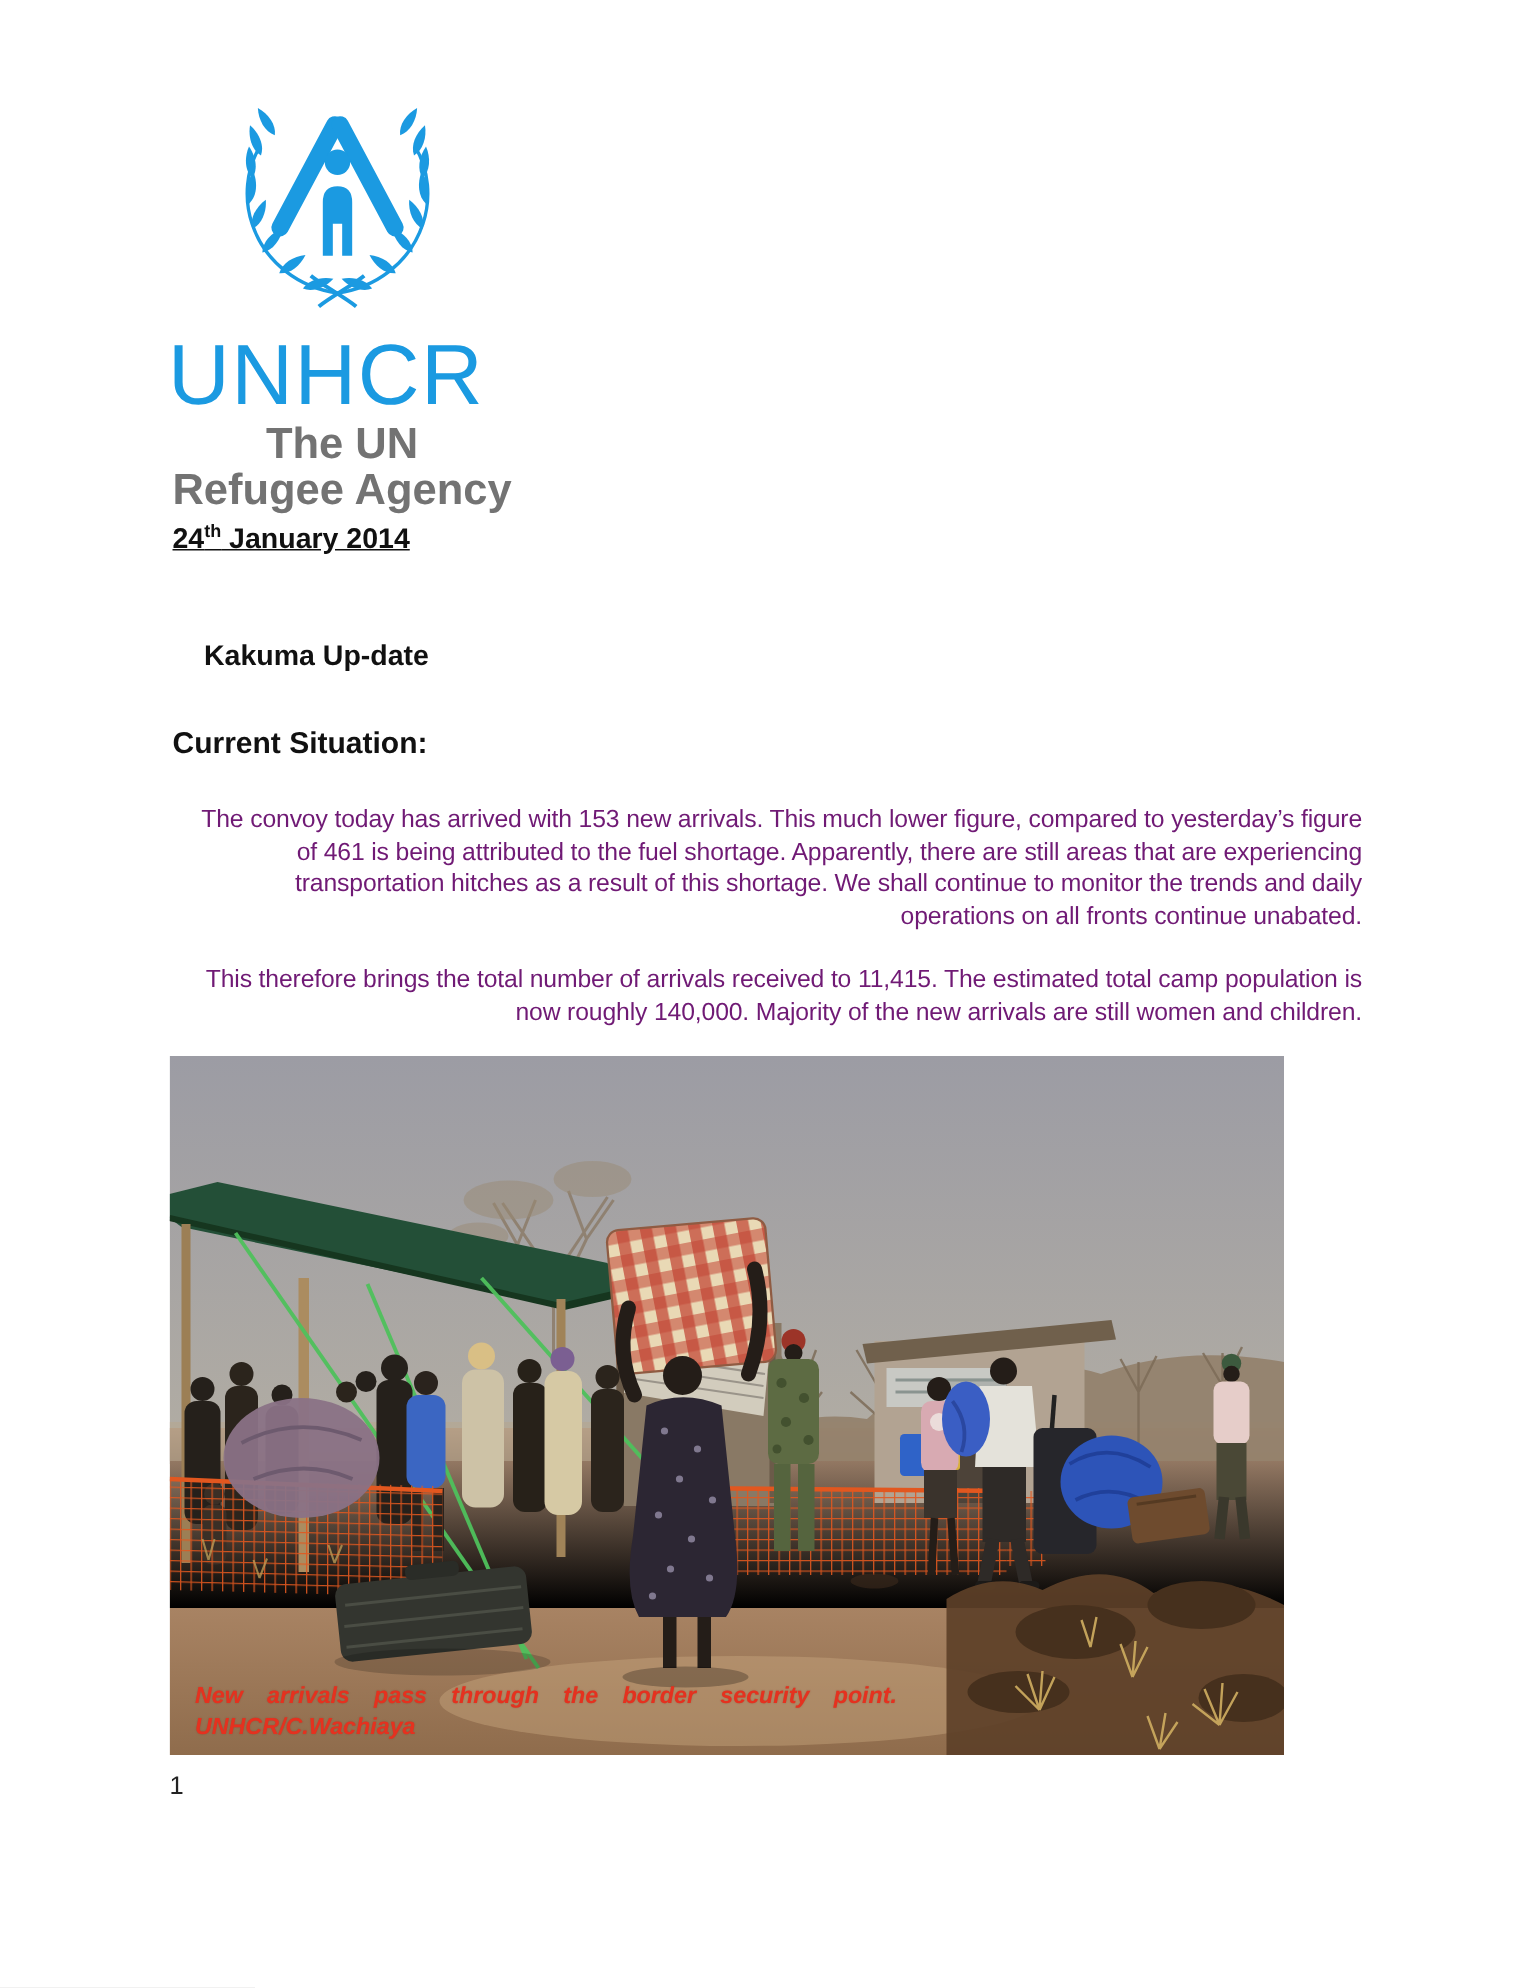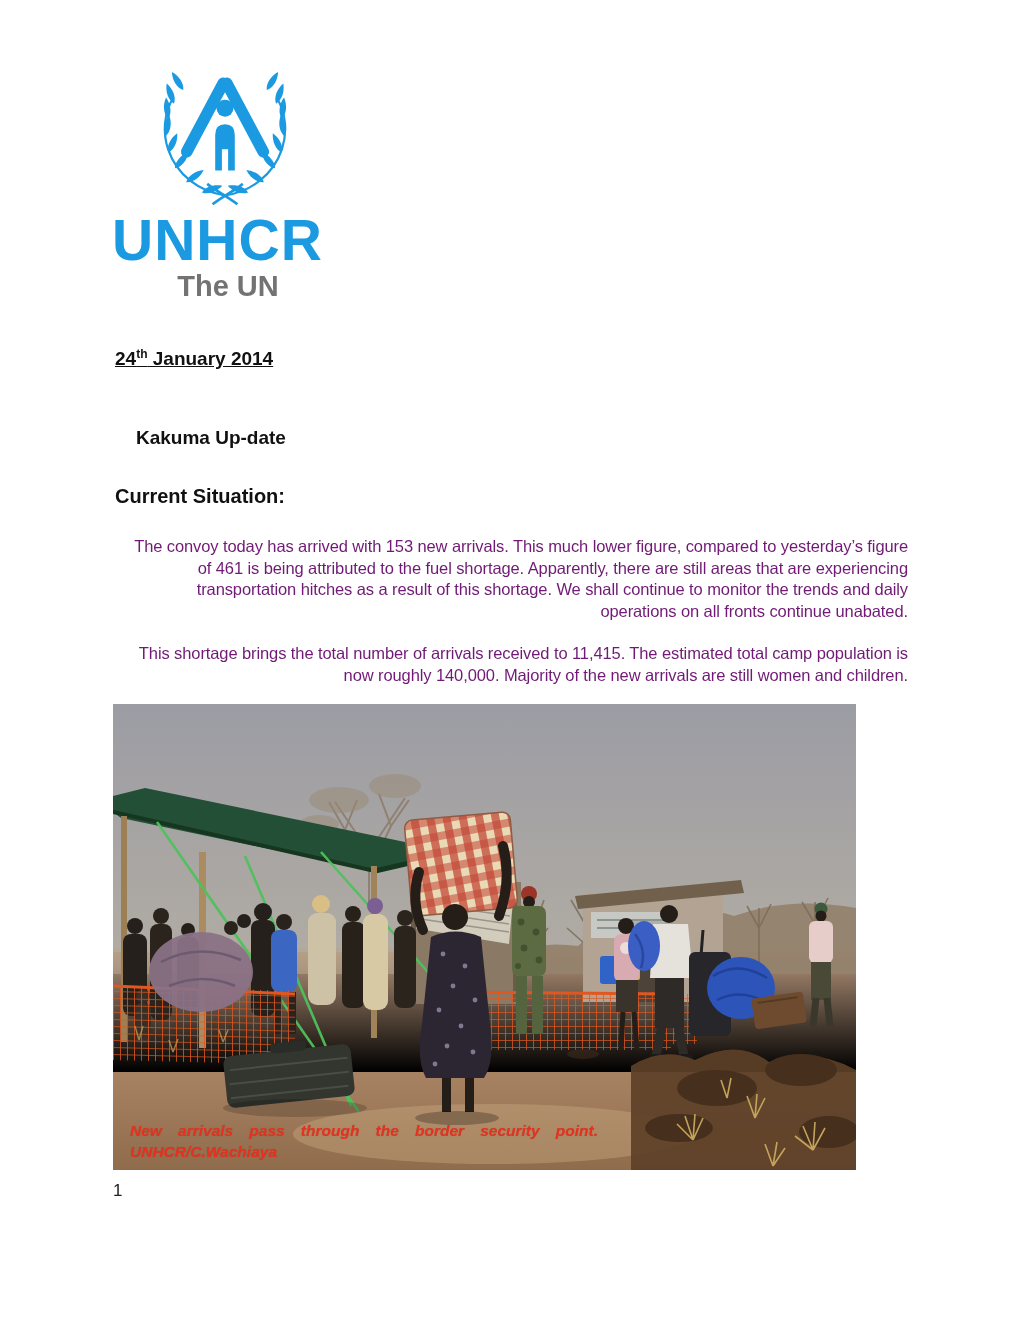--- a/index.html
+++ b/index.html
@@ -1,22 +1,22 @@
 <!DOCTYPE html>
 <html><head>
 <meta charset="utf-8">
 <style>
   html,body{margin:0;padding:0;background:#e8e8e8;}
   .page{position:relative;width:1024px;height:1325px;background:#ffffff;
         font-family:"Liberation Sans", sans-serif;color:#111;overflow:hidden;margin:0 auto;}
   
   .logo-block{position:absolute;left:112px;top:58px;width:232px;}
   .emblem{display:block;width:178px;height:152px;margin-left:24px;}
-  .logo-acronym{font-size:57px;font-weight:bold;color:#1B9AE1;line-height:1.0;
-                letter-spacing:1px;margin-top:2px;}
+  .logo-acronym{font-size:57px;font-weight:normal;color:#1B9AE1;line-height:1.0;
+                letter-spacing:1px;margin-top:12px;}
   .logo-tagline{width:232px;text-align:center;color:#737373;font-weight:bold;
                 font-size:29px;line-height:31px;margin-top:2px;}
   
   .date-line{position:absolute;left:115px;top:347px;font-size:19px;font-weight:bold;text-decoration:underline;}
   .date-line sup{font-size:12px;}
   .h-kakuma{position:absolute;left:115px;top:427px;font-size:19px;font-weight:bold;margin-left:21px;}
   .h-current{position:absolute;left:115px;top:485px;font-size:20px;font-weight:bold;}
   .para{position:absolute;left:126px;width:782px;font-size:16.5px;line-height:21.6px;
         letter-spacing:-0.1px;color:#701a75;text-align:right;}
   .para-1{top:536px;}
@@ -68,30 +68,31 @@
       <g stroke="#1B9AE1" stroke-width="13" stroke-linecap="round">
         <line x1="57" y1="105" x2="98" y2="28"></line>
         <line x1="143" y1="105" x2="102" y2="28"></line>
       </g>
       <circle cx="100" cy="56" r="9.5" fill="#1B9AE1"></circle>
       <path d="M89,126 L89,86 Q89,74 100,74 Q111,74 111,86 L111,126 L103.5,126 L103.5,102 L96.5,102 L96.5,126 Z" fill="#1B9AE1"></path>
     </svg>
     <div class="logo-acronym">UNHCR</div>
     <div class="logo-tagline">
       <div>The UN</div>
+      <div>Refugee Agency</div>
     </div>
   </div>
 
   <div class="date-line"><span>24</span><sup>th</sup><span> January 2014</span></div>
 
   <div class="h-kakuma">Kakuma Up-date</div>
   <div class="h-current">Current Situation:</div>
 
   <div class="para para-1">The convoy today has arrived with 153 new arrivals. This much lower figure, compared to yesterday’s figure of 461 is being attributed to the fuel shortage. Apparently, there are still areas that are experiencing transportation hitches as a result of this shortage.  We shall continue to monitor the trends and daily operations on all fronts continue unabated.</div>
-  <div class="para para-2"><span>This shortage brings the total number of arrivals received to </span><b>11,415</b><span>. The estimated total camp population is now roughly 140,000.  Majority of the new arrivals are still women and children.</span></div>
+  <div class="para para-2"><span>This therefore brings the total number of arrivals received to </span><b>11,415</b><span>. The estimated total camp population is now roughly 140,000.  Majority of the new arrivals are still women and children.</span></div>
 
   <div class="photo">
     <svg viewBox="0 0 743 466" preserveAspectRatio="none">
       <defs>
         <linearGradient id="skyG" x1="0" y1="0" x2="0" y2="1">
           <stop offset="0" stop-color="#9c9ca4"></stop>
             <stop offset="1" stop-color="#b2ada3"></stop>
         </linearGradient>
         <linearGradient id="grdG" x1="0" y1="0" x2="0" y2="1">
           <stop offset="0" stop-color="#b49379"></stop>

